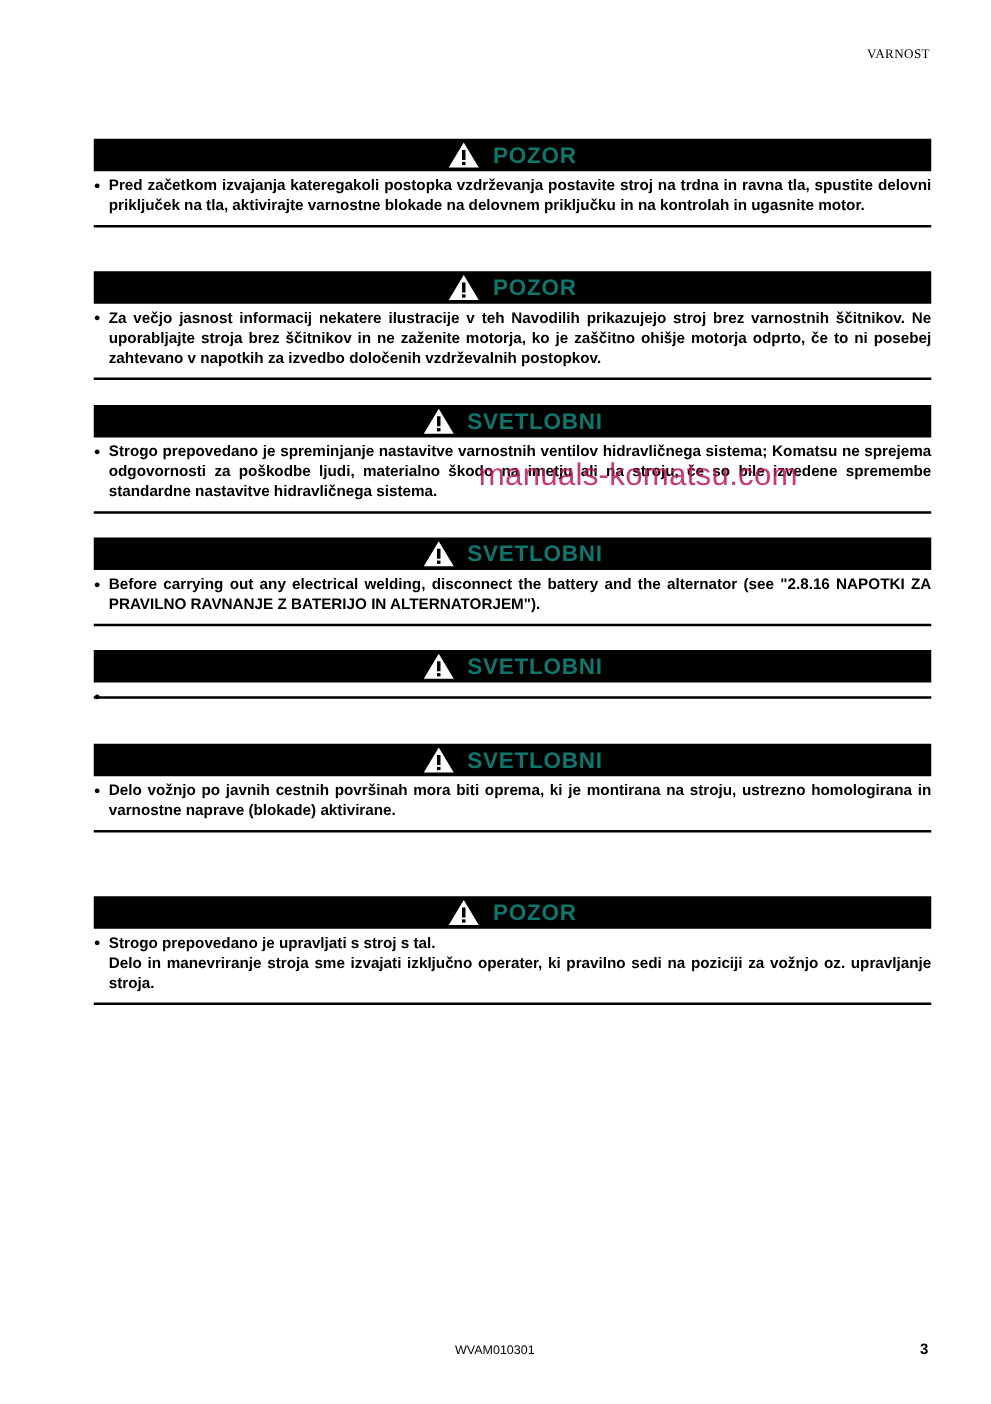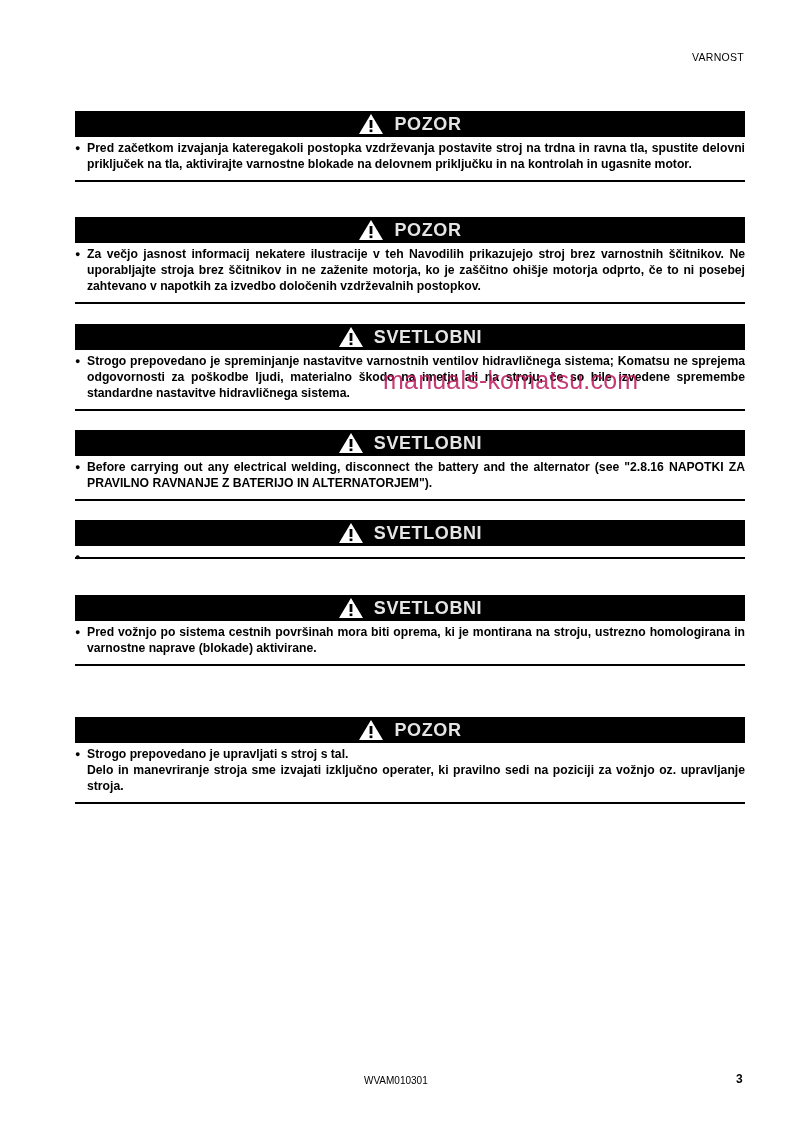--- a/index.html
+++ b/index.html
@@ -1,20 +1,20 @@
 <!DOCTYPE html>
 <html><head>
   <meta charset="utf-8">
   <style>
     html, body { margin: 0; padding: 0; background: #ffffff; }
     body { width: 793px; height: 1123px; position: relative; overflow: hidden;
            font-family: "Liberation Sans", sans-serif; color: #000; }
-    .running-head { position: absolute; top: 51px; right: 49px; font-size: 10.5px; letter-spacing: 0.3px; }
+    .running-head { position: absolute; top: 38px; right: 49px; font-size: 10.5px; letter-spacing: 0.3px; font-family: Liberation Serif, serif; }
     .block { position: absolute; left: 75px; width: 670px; }
-    .bar { height: 26px; background: #000; color: #e5e5e5; display: flex; align-items: center; justify-content: center; }
+    .bar { height: 26px; background: #000; color: #0f766e; display: flex; align-items: center; justify-content: center; }
     .bar .tri { width: 26px; height: 22px; margin-right: 10px; display: inline-block; }
     .bar .label { font-weight: bold; font-size: 18px; letter-spacing: 0.6px; }
     .body { position: relative; padding: 3px 0 4px 12px; font-size: 12.2px; font-weight: bold; line-height: 16px;
             text-align: justify; font-family: "Liberation Sans Narrow", "Liberation Sans", sans-serif; }
     .body p { margin: 0; }
     .bullet { position: absolute; left: 0; top: 3px; font-size: 9px; line-height: 16px; }
     .rule { height: 2px; background: #000; margin-top: 4px; }
     .watermark { position: absolute; left: 383px; top: 366px; font-size: 25px; color: #be185d; opacity: 0.85;
                  font-family: "Liberation Sans", sans-serif; letter-spacing: 0.2px; }
     .footer-code { position: absolute; left: 364px; top: 1075px; font-size: 10px; }
@@ -104,21 +104,21 @@
       <div class="bar">
         <svg class="tri" viewBox="0 0 26 22">
           <polygon points="13,1 25,21 1,21" fill="#fff"></polygon>
           <rect x="11.6" y="7" width="2.8" height="8" fill="#000"></rect>
           <rect x="11.6" y="16.5" width="2.8" height="2.6" fill="#000"></rect>
         </svg>
         <span class="label">SVETLOBNI</span>
       </div>
       <div class="body">
         <span class="bullet">●</span>
-        <p>Pred vožnjo po sistema cestnih površinah mora biti oprema, ki je montirana na stroju, ustrezno homologirana in varnostne naprave (blokade) aktivirane.</p>
+        <p>Delo vožnjo po javnih cestnih površinah mora biti oprema, ki je montirana na stroju, ustrezno homologirana in varnostne naprave (blokade) aktivirane.</p>
       </div>
       <div class="rule"></div>
     </div>
     <div class="block" style="top: 717px;">
       <div class="bar">
         <svg class="tri" viewBox="0 0 26 22">
           <polygon points="13,1 25,21 1,21" fill="#fff"></polygon>
           <rect x="11.6" y="7" width="2.8" height="8" fill="#000"></rect>
           <rect x="11.6" y="16.5" width="2.8" height="2.6" fill="#000"></rect>
         </svg>

